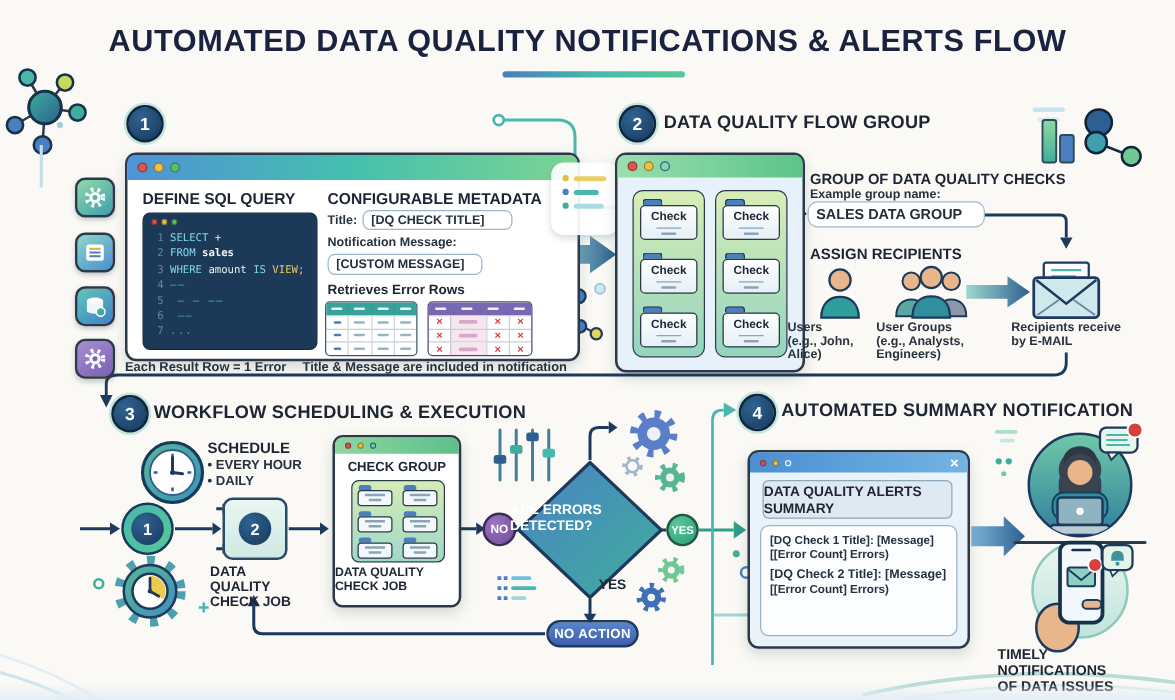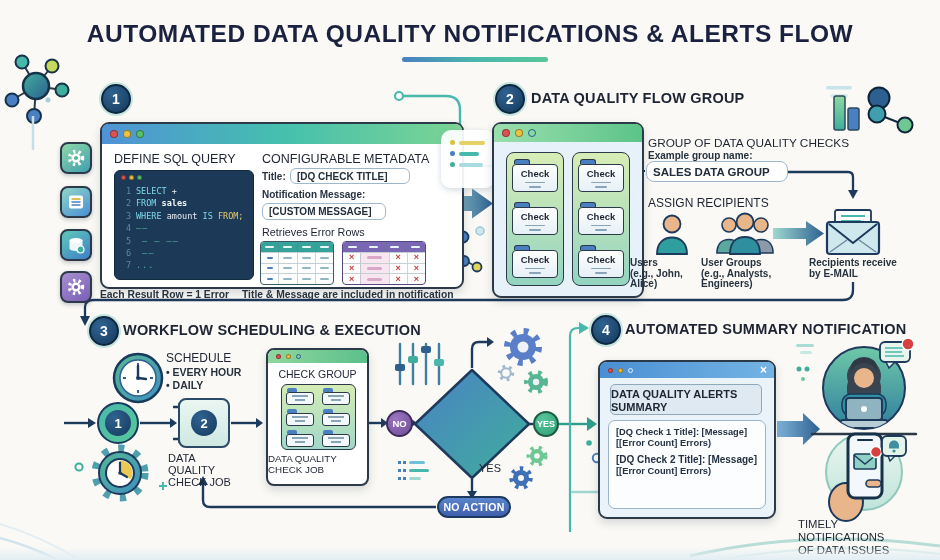--- a/index.html
+++ b/index.html
@@ -22,21 +22,21 @@
   .tbar{position:absolute;top:0;left:0;right:0;display:flex;align-items:center;gap:5px;
         padding-left:8px;border-radius:6px 6px 0 0;}
   .dot{width:8px;height:8px;border-radius:50%;border:1px solid rgba(0,0,0,.35);box-sizing:border-box;}
   .dot.sm{width:5px;height:5px;}
   .dot.r{background:#e05252;} .dot.y{background:#eec23f;} .dot.g{background:#57c069;}
   .dot.o{background:transparent;border-color:#2b6090;}
   .tb-blue{height:20px;background:linear-gradient(90deg,#4f93d6,#45c0ae,#7cd493);}
   .tb-green{height:18px;background:linear-gradient(90deg,#9adfae,#5cc488);}
   .tb-green-sm{height:13px;background:linear-gradient(90deg,#8fd6a0,#5cc08a);}
   .tb-blue4{height:16px;background:linear-gradient(90deg,#4a8fd3,#74b4e4);}
-  .hd{position:absolute;font-weight:400;color:#1d2433;}
+  .hd{position:absolute;font-weight:700;color:#1d2433;}
   .lbl{position:absolute;font-weight:600;color:#27323f;}
   .pre{white-space:pre-line;}
   .ibox{position:absolute;background:#fff;border:1.6px solid #9db8cc;border-radius:6px;
         font-weight:700;color:#222e3a;display:flex;align-items:center;padding:0 6px;box-sizing:border-box;}
   
   .sql-editor{position:absolute;left:12px;top:46px;width:138px;height:108px;background:#1c3a58;
     border:1px solid #122c44;border-radius:6px;overflow:hidden;}
   .sql-dots{position:absolute;left:6px;top:4px;display:flex;gap:3px;}
   .sql-code{position:absolute;left:5px;top:14px;right:2px;font-family:"DejaVu Sans Mono",monospace;
     font-size:8.5px;}
@@ -464,21 +464,21 @@
 
     <div class="sql-editor">
       <div class="sql-dots">
         <span class="dot sm r"></span>
           <span class="dot sm y"></span>
           <span class="dot sm g"></span>
       </div>
       <div class="sql-code">
           <div class="sql-line"><span class="ln">1</span><span class="tk-kw">SELECT</span><span class="tk-pl"> +</span></div>
           <div class="sql-line"><span class="ln">2</span><span class="tk-kw">FROM</span><span class="tk-id"> sales</span></div>
-          <div class="sql-line"><span class="ln">3</span><span class="tk-kw">WHERE</span><span class="tk-pl"> amount</span><span class="tk-kw"> IS</span><span class="tk-lit"> FROM;</span></div>
+          <div class="sql-line"><span class="ln">3</span><span class="tk-kw">WHERE</span><span class="tk-pl"> amount</span><span class="tk-kw"> IS</span><span class="tk-lit"> VIEW;</span></div>
           <div class="sql-line"><span class="ln">4</span><span class="tk-dash">——</span></div>
           <div class="sql-line"><span class="ln">5</span><span class="tk-dash"> – — ——</span></div>
           <div class="sql-line"><span class="ln">6</span><span class="tk-dash"> ——</span></div>
           <div class="sql-line"><span class="ln">7</span><span class="tk-dash">...</span></div>
         </div>
     </div>
 
     <div class="hd" style="left:160px;top:28px;font-size:12.5px">CONFIGURABLE METADATA</div>
     <div class="lbl" style="left:160px;top:47px;font-size:10px">Title:</div>
     <div class="ibox" style="left:188px;top:44px;width:120px;height:16px;font-size:10px">[DQ CHECK TITLE]</div>
@@ -763,20 +763,22 @@
             <i></i>
             <i></i>
           </div>
         </div>
       </div>
     <div class="hd pre" style="left:0;top:103px;width:99px;font-size:9.8px;line-height:11px">DATA QUALITY
 CHECK JOB</div>
   </div>
 
   <div class="no-circle">NO</div>
+  <div class="diamond-label pre">ARE ERRORS
+DETECTED?</div>
   <div class="yes-circle">YES</div>
   <div class="hd" style="left:479px;top:462px;font-size:11px">YES</div>
   <div class="pill">NO ACTION</div>
 
   <div class="badge" style="left:591px;top:315px">4</div>
   <div class="sec-heading" style="left:625px;top:321px">AUTOMATED SUMMARY NOTIFICATION</div>
 
   <div class="w" style="left:598px;top:360px;width:174px;height:155px;background:#eaf3f9;border-width:2.5px">
     <div class="tbar tb-blue4">
       <span class="dot sm r"></span>

